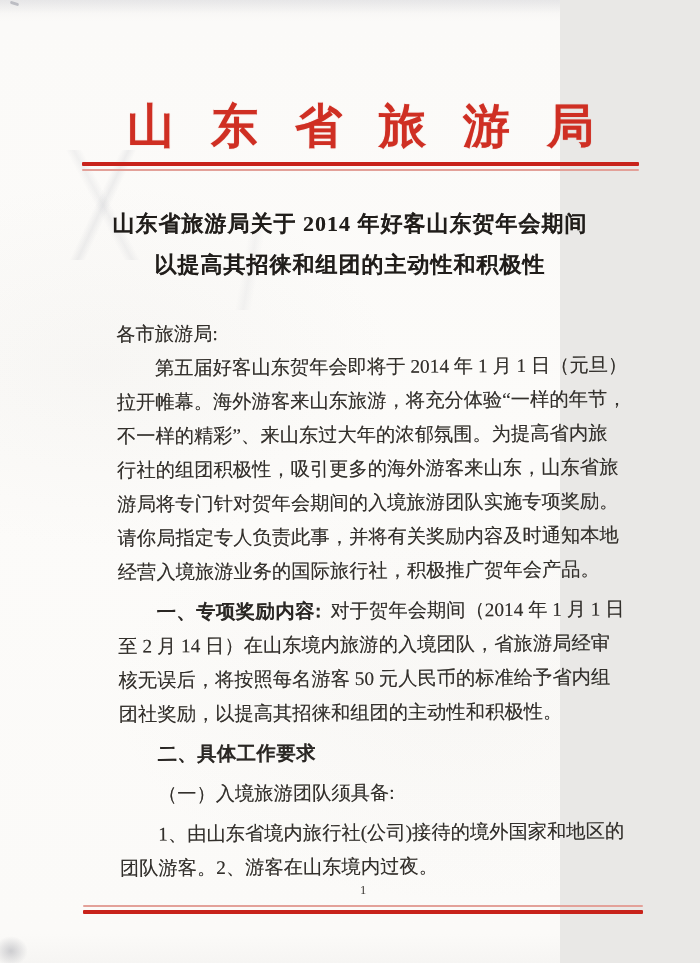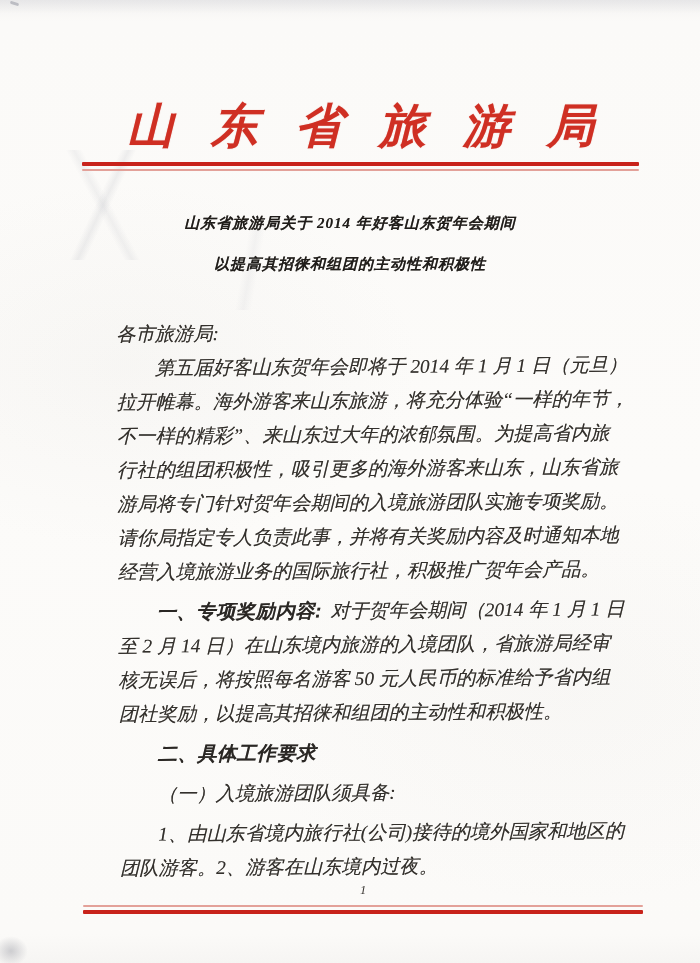--- a/index.html
+++ b/index.html
@@ -2,24 +2,23 @@
 <html lang="zh"><head>
 <meta charset="utf-8">
 <style>
   html,body{margin:0;padding:0;}
   body{
     width:700px;height:963px;overflow:hidden;
     font-family:"Liberation Serif","DejaVu Serif",serif;
     background:#e9e8e6;
   }
   .page{
-    position:relative;width:700px;height:963px;
+    position:relative;width:560px;height:963px;
     background:linear-gradient(180deg,#f4f3f2 0%,#fbfaf8 2.2%,#fcfbf9 50%,#fbfaf8 97%,#f6f5f3 100%);
     color:#2e2b28;
-    font-style:italic;
   }
   
   .artifact{position:absolute;pointer-events:none;}
   .art-top-band{left:0;top:0;width:100%;height:16px;
     background:linear-gradient(180deg,rgba(196,197,204,0.28),rgba(196,197,204,0) 85%);}
   .art-corner-mark{left:10px;top:2px;width:9px;height:3px;background:rgba(150,152,162,0.55);transform:rotate(18deg);border-radius:2px;}
   .art-streak1{left:28px;top:150px;width:150px;height:110px;
     background:
       linear-gradient(115deg,transparent 46%,rgba(170,173,182,0.18) 50%,transparent 54%),
       linear-gradient(62deg,transparent 46%,rgba(170,173,182,0.14) 50%,transparent 54%);}
@@ -44,21 +43,21 @@
   .rule{position:absolute;left:82px;width:557px;}
   .rule .thick{height:4px;background:#c8231b;border-radius:1px;}
   .rule .thin{height:2px;background:#e3a199;border-radius:1px;}
   .rule-header{top:162px;}
   .rule-header .thin{margin-top:2.5px;}
   .rule-footer{top:905px;left:83px;width:560px;}
   .rule-footer .thin{margin-bottom:2.5px;}
   
   .doc-title{
     position:absolute;left:60px;top:203px;width:580px;
-    text-align:center;font-size:15px;font-weight:bold;color:#201d1a;
+    text-align:center;font-size:22px;font-weight:bold;color:#201d1a;
     line-height:41px;letter-spacing:1px;
     text-shadow:0 0 0.5px rgba(32,29,26,0.55);
   }
   
   .body-text{
     position:absolute;left:116px;top:316px;width:504px;
     font-size:19.3px;line-height:34px;color:#33302c;
     transform:rotate(-0.4deg);transform-origin:50% 0;
     text-shadow:0 0 0.4px rgba(51,48,44,0.5);
     white-space:nowrap;

